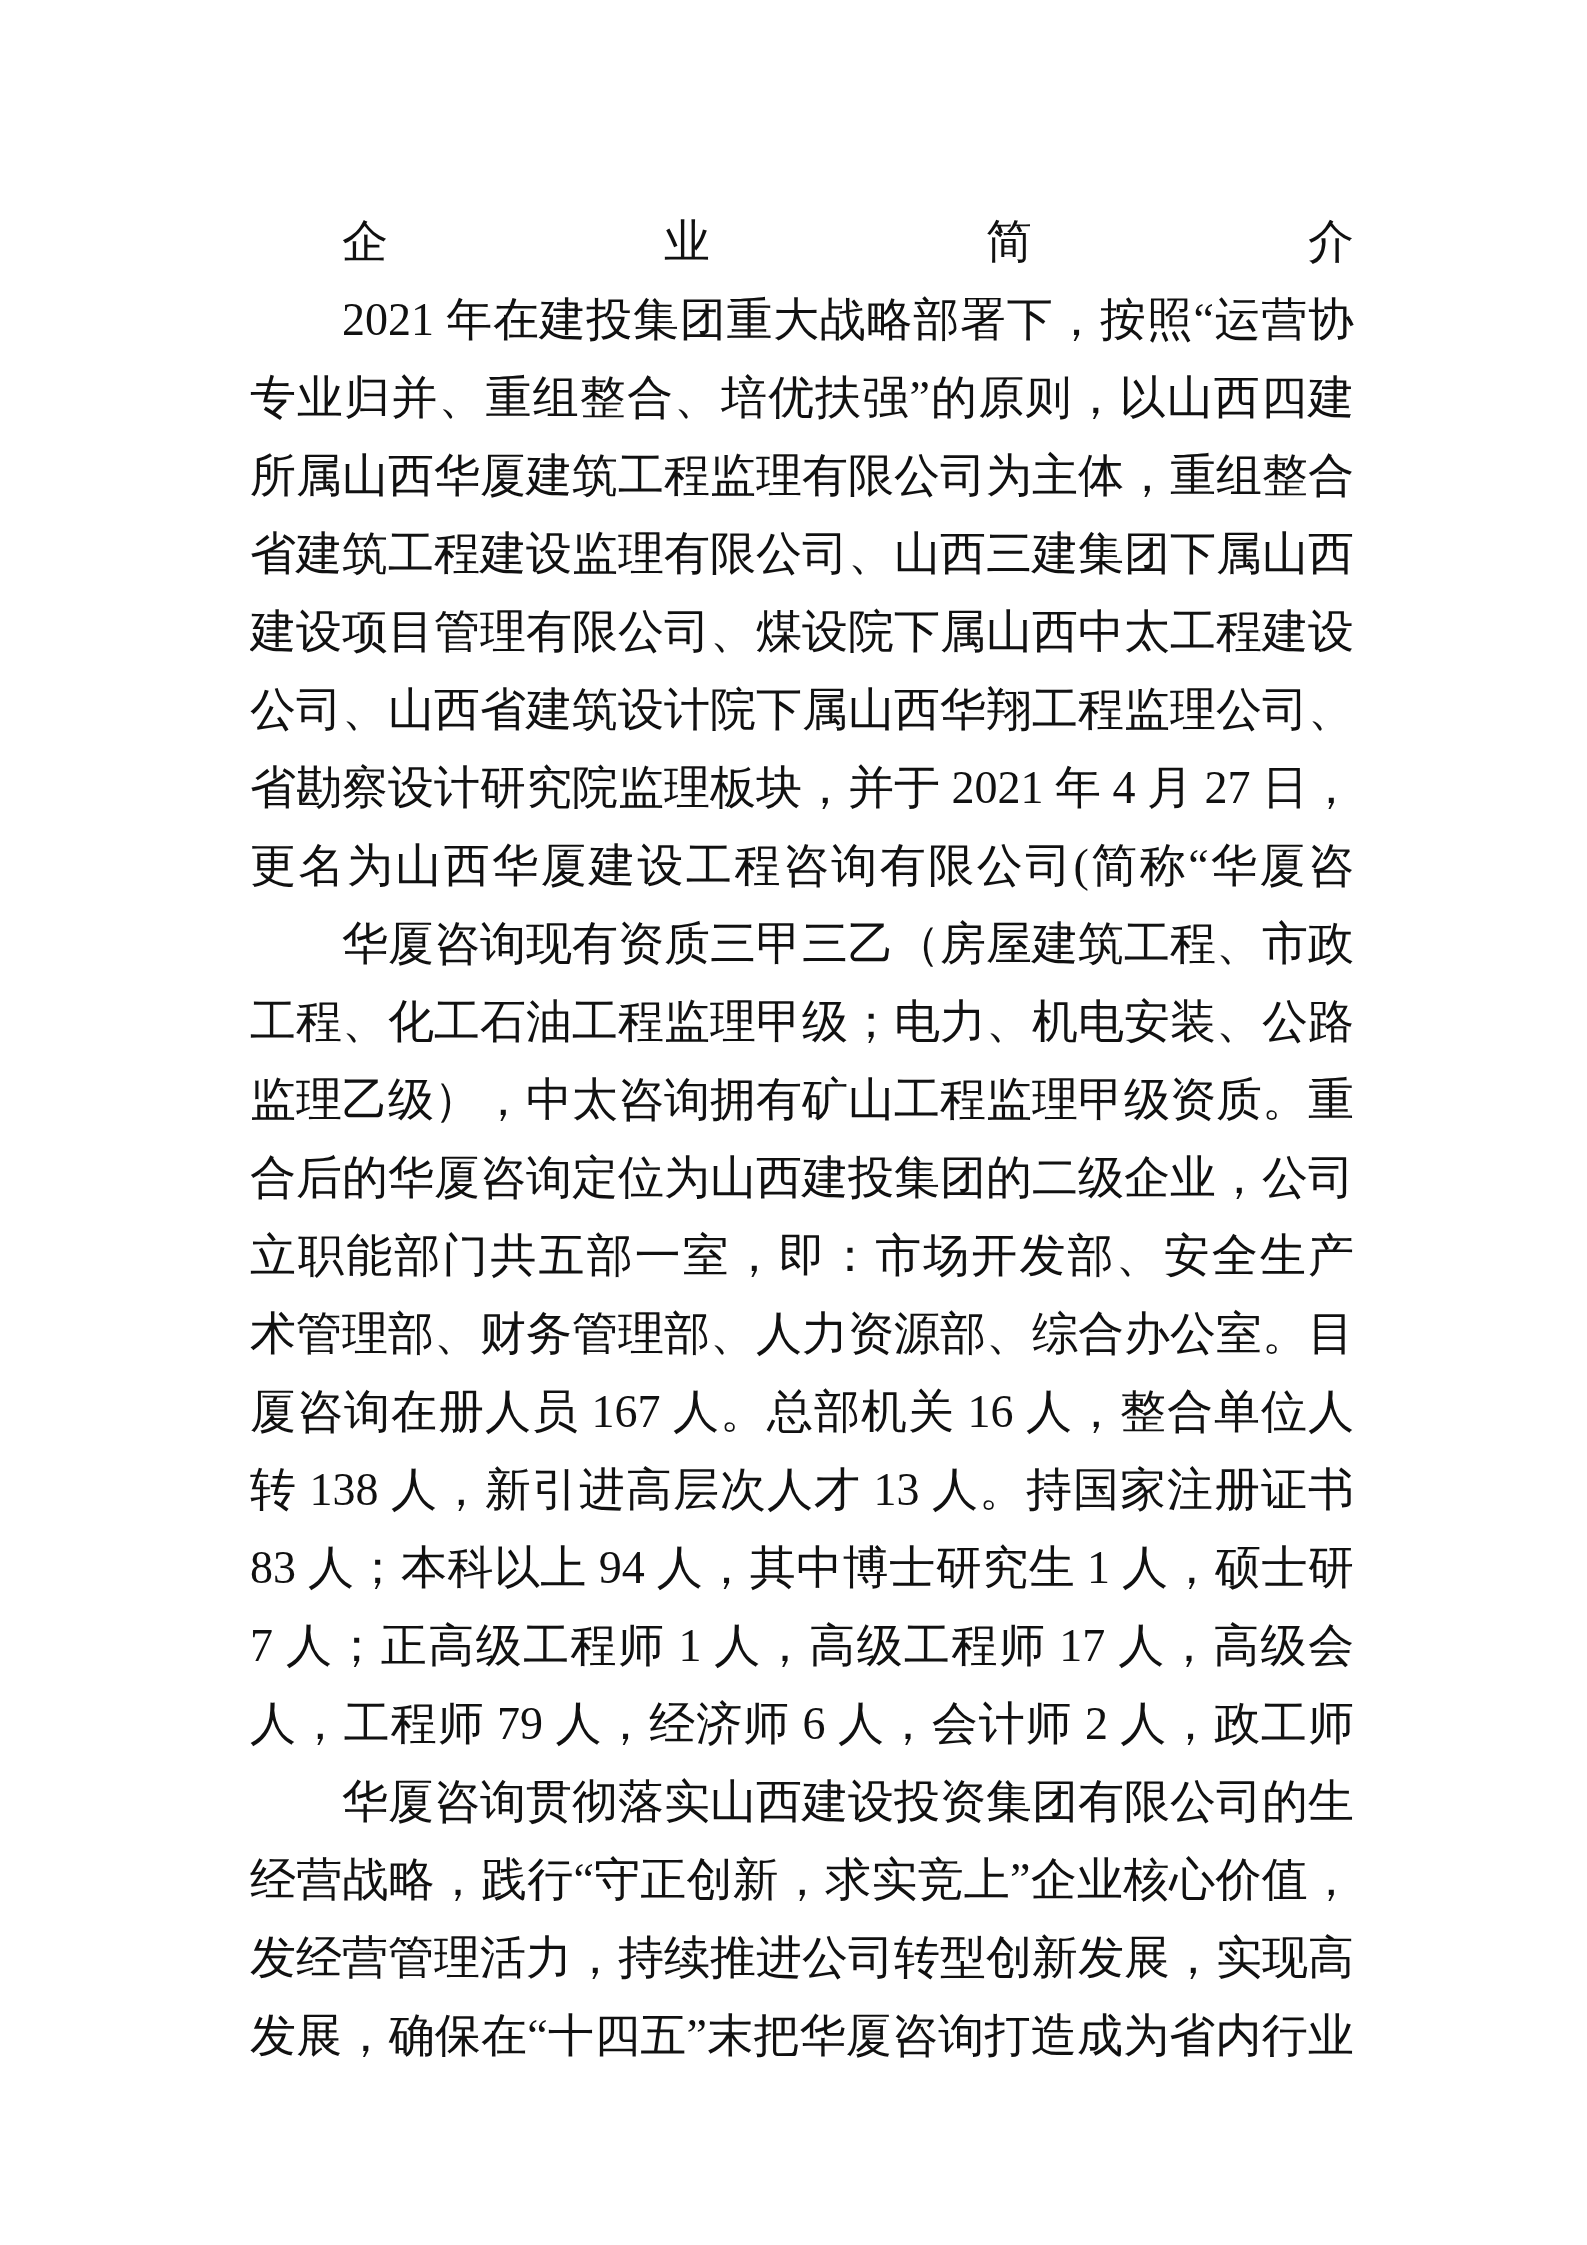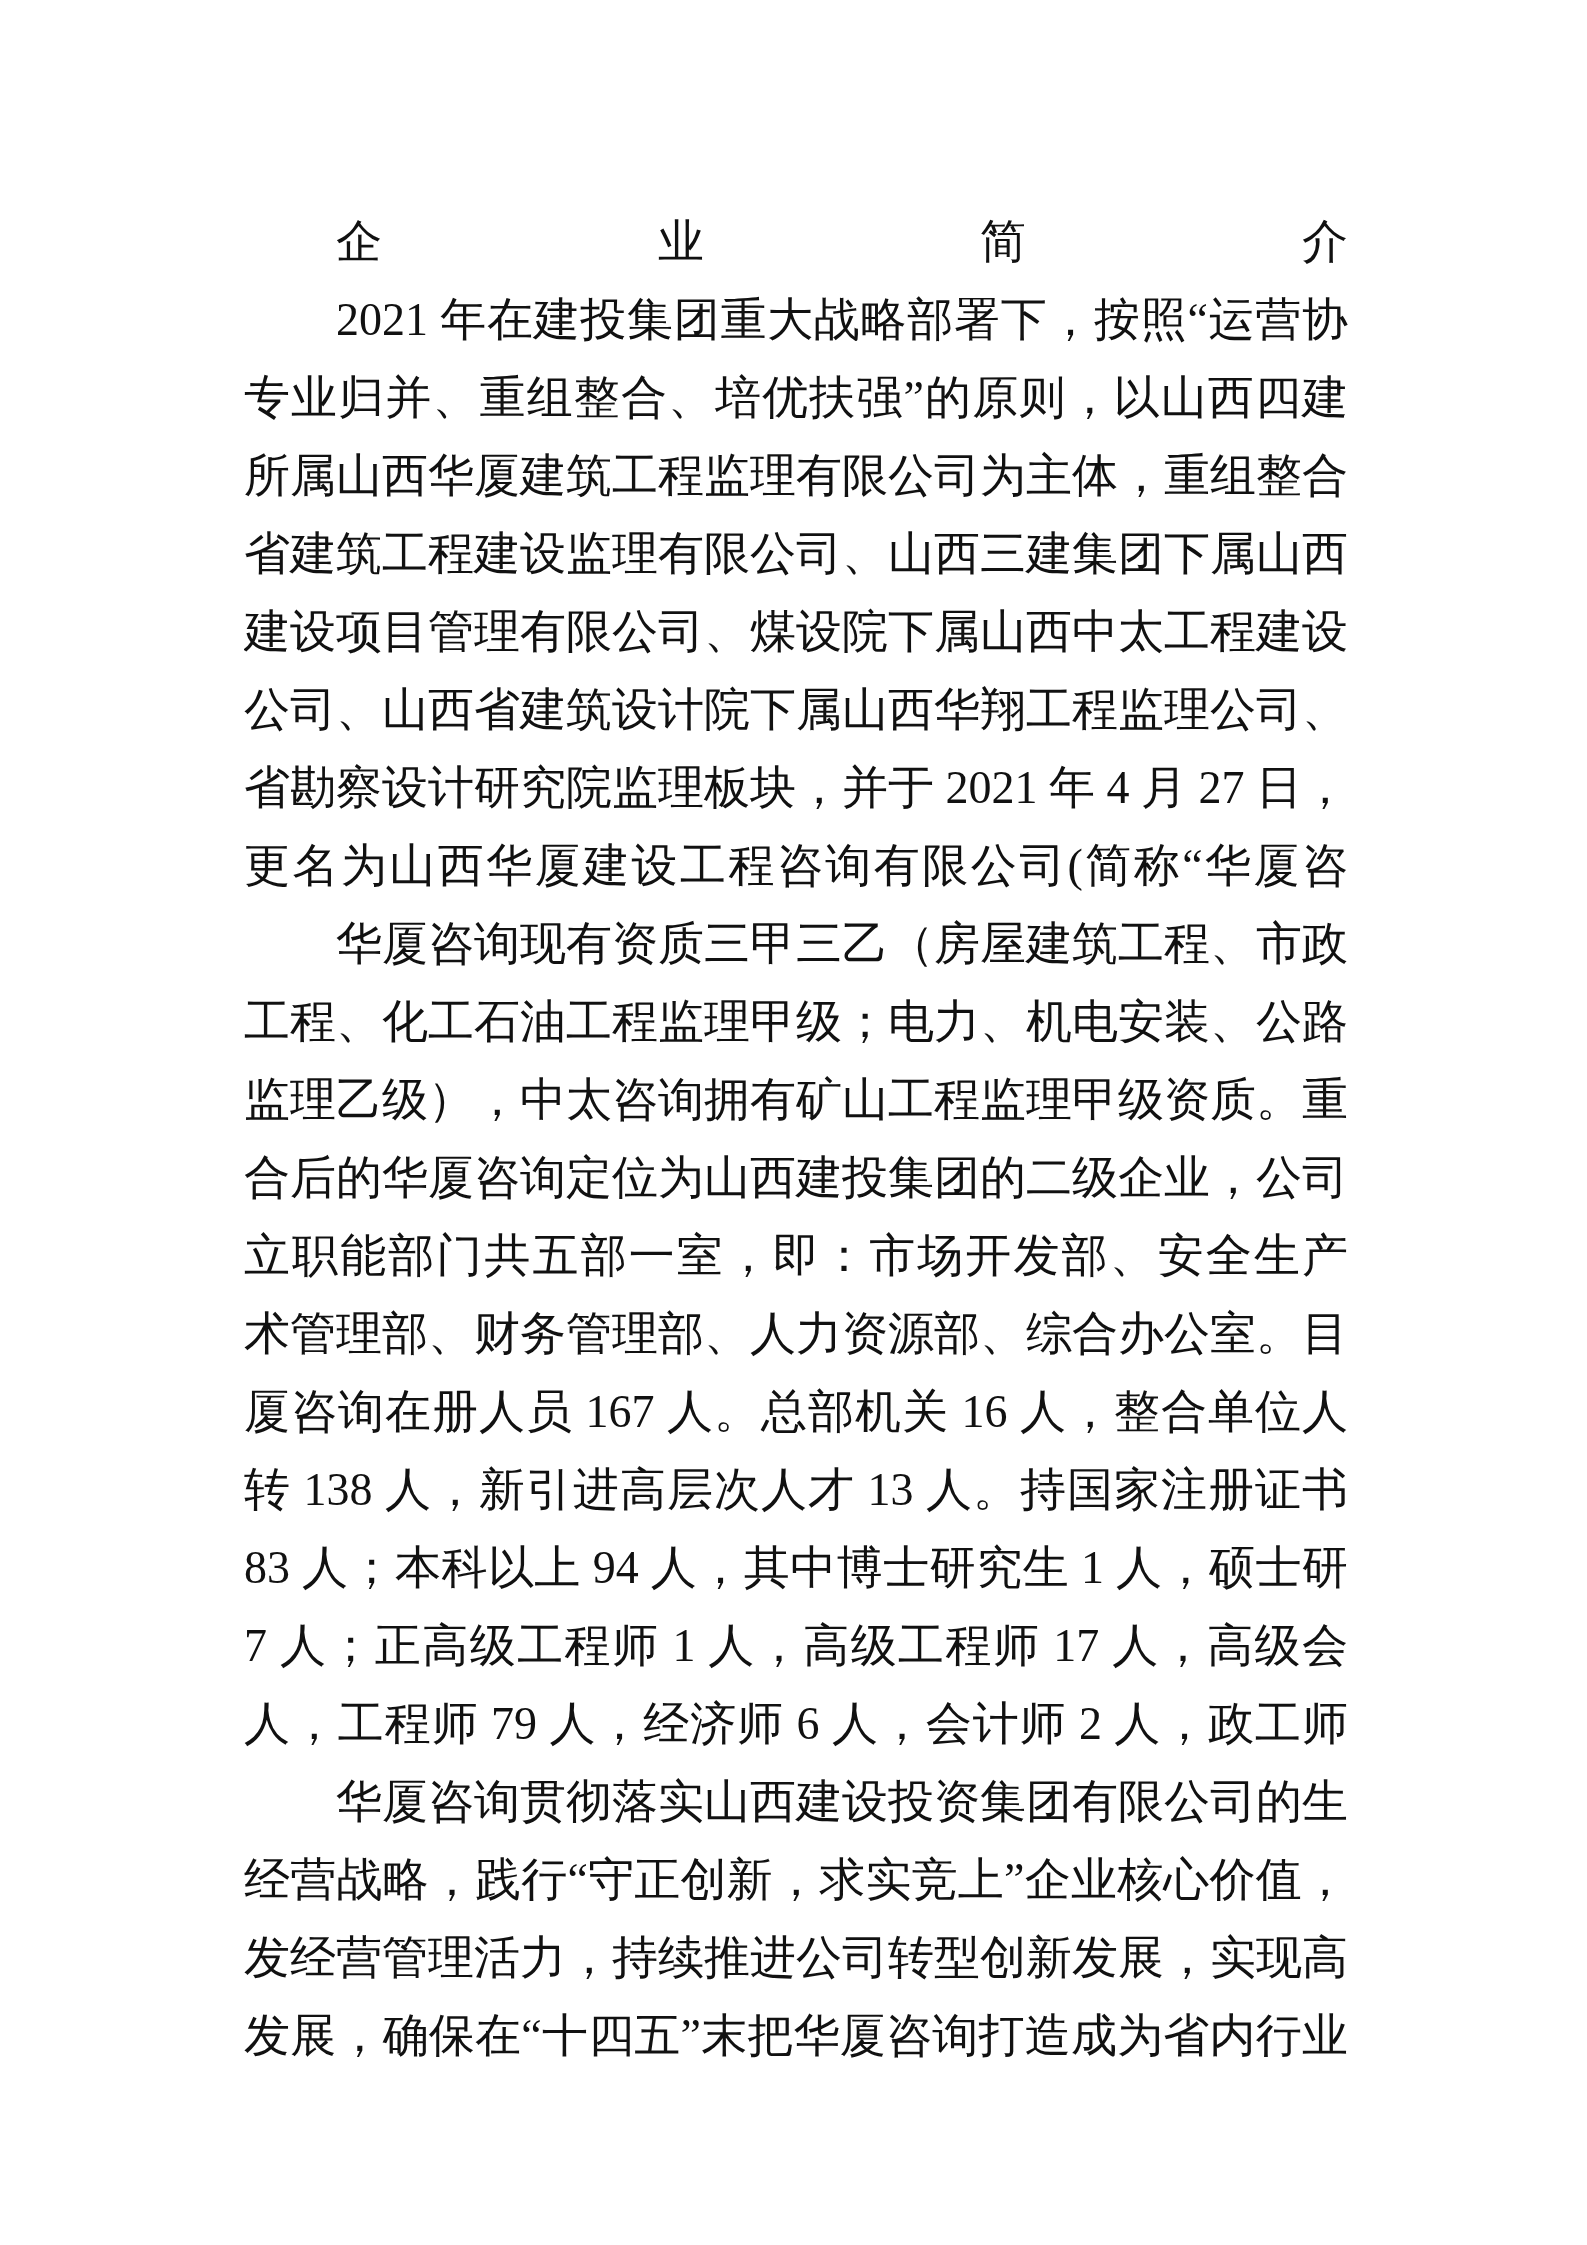--- a/index.html
+++ b/index.html
@@ -10,21 +10,21 @@
     overflow: hidden;
   }
 
   body {
     background: #ffffff;
     font-family: "Liberation Serif", "DejaVu Serif", serif;
   }
 
   .page {
     position: absolute;
-    left: 4px;
+    left: 10px;
     top: 0;
     width: 1296px;
     height: 2245px;
     background: #ffffff;
   }
 
   .text-block {
     position: absolute;
     left: 240px;
     top: 203px;

